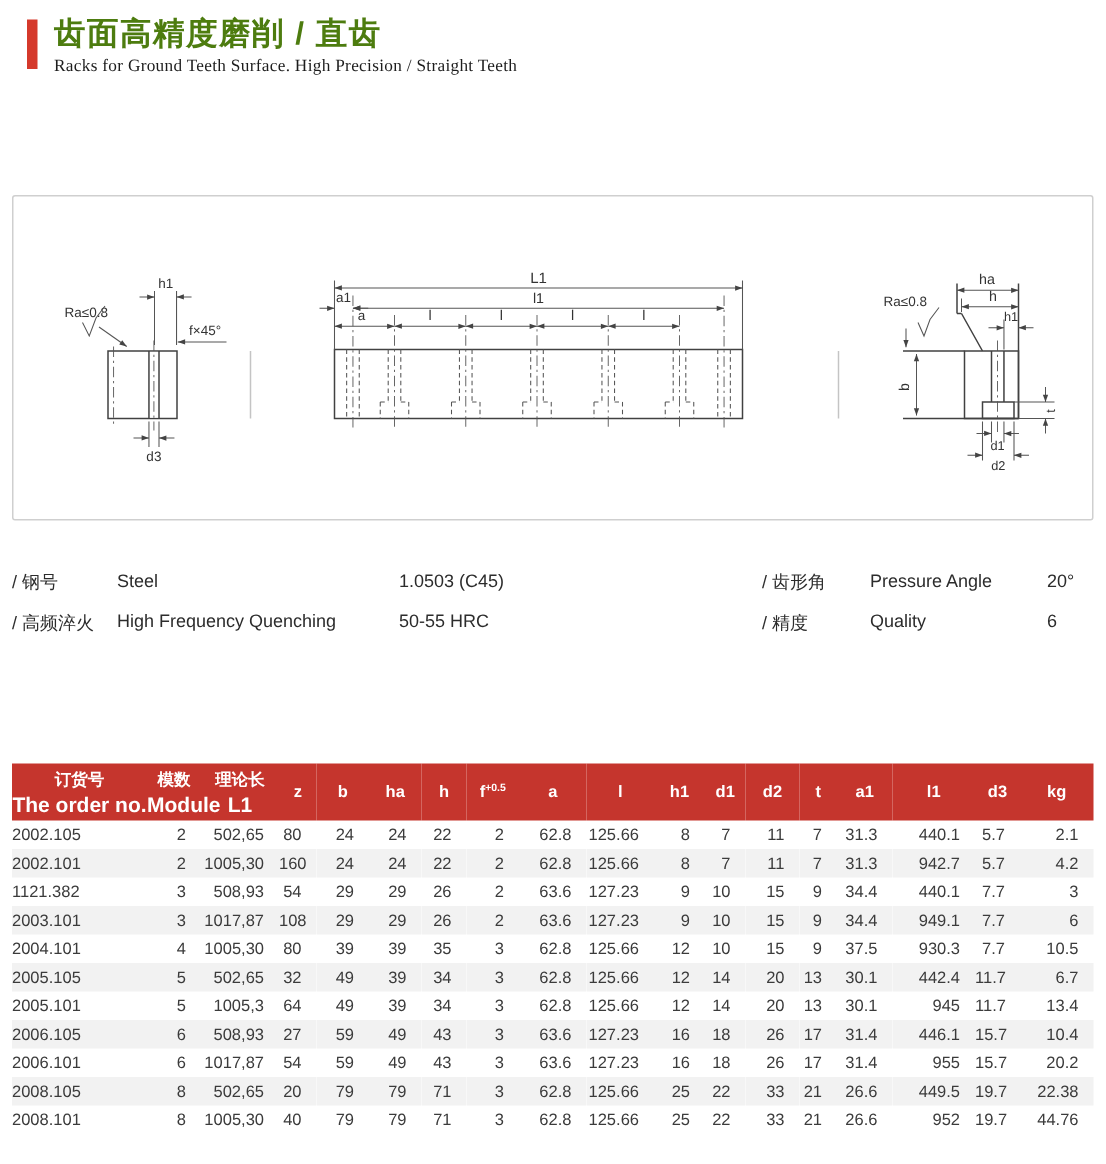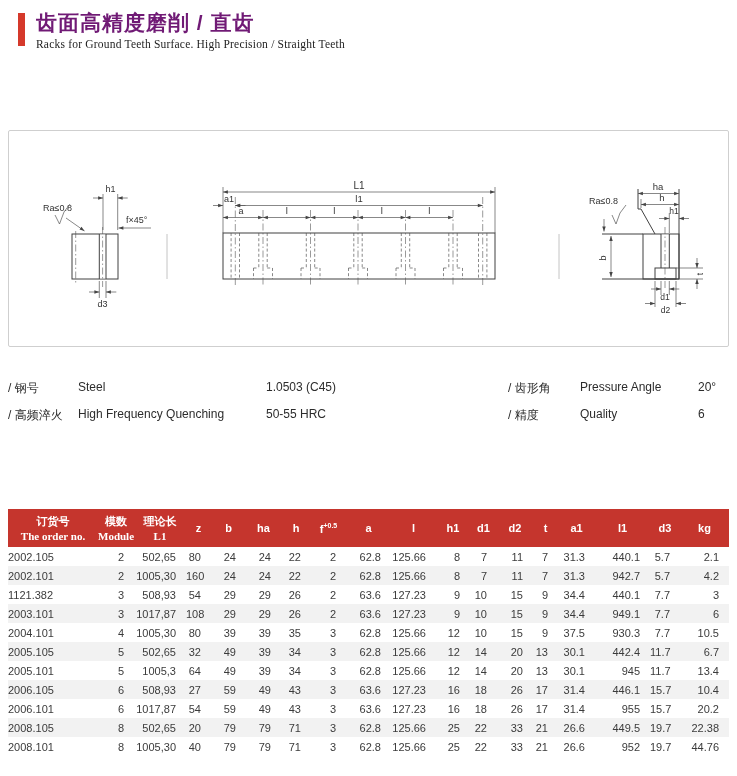--- a/index.html
+++ b/index.html
@@ -4,21 +4,21 @@
 <style>
   :root{ --accent:#c5352d; --bar:#d5392b; --rowalt:#f2f2f2; }
   html,body{margin:0;padding:0;}
   body{
     width:737px;height:776px;position:relative;background:#fff;overflow:hidden;
     font-family:"Liberation Sans","DejaVu Sans",sans-serif;color:#2b2b2b;
   }
   
   .hdr{position:absolute;left:18px;top:11px;display:flex;align-items:flex-start;}
   .hdr-bar{width:7px;height:33px;background:var(--bar);margin-right:11px;margin-top:2px;}
-  .title{font-size:21px;font-weight:bold;color:#701a75;letter-spacing:1px;line-height:1.15;}
+  .title{font-size:21px;font-weight:bold;color:#4d7c0f;letter-spacing:1px;line-height:1.15;}
   .subtitle{font-size:11.5px;color:#1d1d1d;margin-top:3px;letter-spacing:0.2px;font-family:Liberation Serif, serif;}
   
   .draw-box{position:absolute;left:8px;top:130px;width:719px;height:215px;
     border:1px solid #cfcfcf;border-radius:2px;background:#fff;}
   .draw-box svg{position:absolute;left:0;top:0;}
   .draw-box text{fill:#333;font-family:"Liberation Sans","DejaVu Sans",sans-serif;}
   .obj{stroke:#414141;stroke-width:1;fill:none;}
   .thin{stroke:#555;stroke-width:0.7;fill:none;}
   .dash{stroke:#555;stroke-width:0.7;fill:none;stroke-dasharray:3 2.2;}
   .cline{stroke:#555;stroke-width:0.6;fill:none;stroke-dasharray:7 2.5 1.5 2.5;}
@@ -26,21 +26,21 @@
   
   .spec{position:absolute;font-size:12px;color:#2c2c2c;white-space:nowrap;}
   .spec .cn{position:absolute;left:0;top:0;}
   .spec .en{position:absolute;top:0;text-align:center;}
   .spec .val{position:absolute;top:0;}
   
   table.rack{position:absolute;left:8px;top:497px;width:721px;border-collapse:collapse;
     table-layout:fixed;margin-top:12px;}
   table.rack th{background:var(--accent);color:#fff;font-size:11px;font-weight:bold;
     height:38px;vertical-align:middle;text-align:center;padding:0;white-space:nowrap;overflow:visible;}
-  table.rack th .sub{font-size:11px;font-weight:bold;margin-top:1px;font-family:Liberation Serif, serif;}
+  table.rack th .sub{font-size:14px;font-weight:bold;margin-top:1px;}
   table.rack th sup{font-size:7px;vertical-align:super;}
   table.rack td{font-size:11px;color:#3b3b3b;height:19px;padding:0 10px 0 0;
     text-align:right;white-space:nowrap;overflow:hidden;}
   table.rack td.c0{text-align:left;padding:0;}
   table.rack tbody tr:nth-child(even){background:var(--rowalt);}
 </style>
 </head>
 <body>
 
 <div class="hdr">

